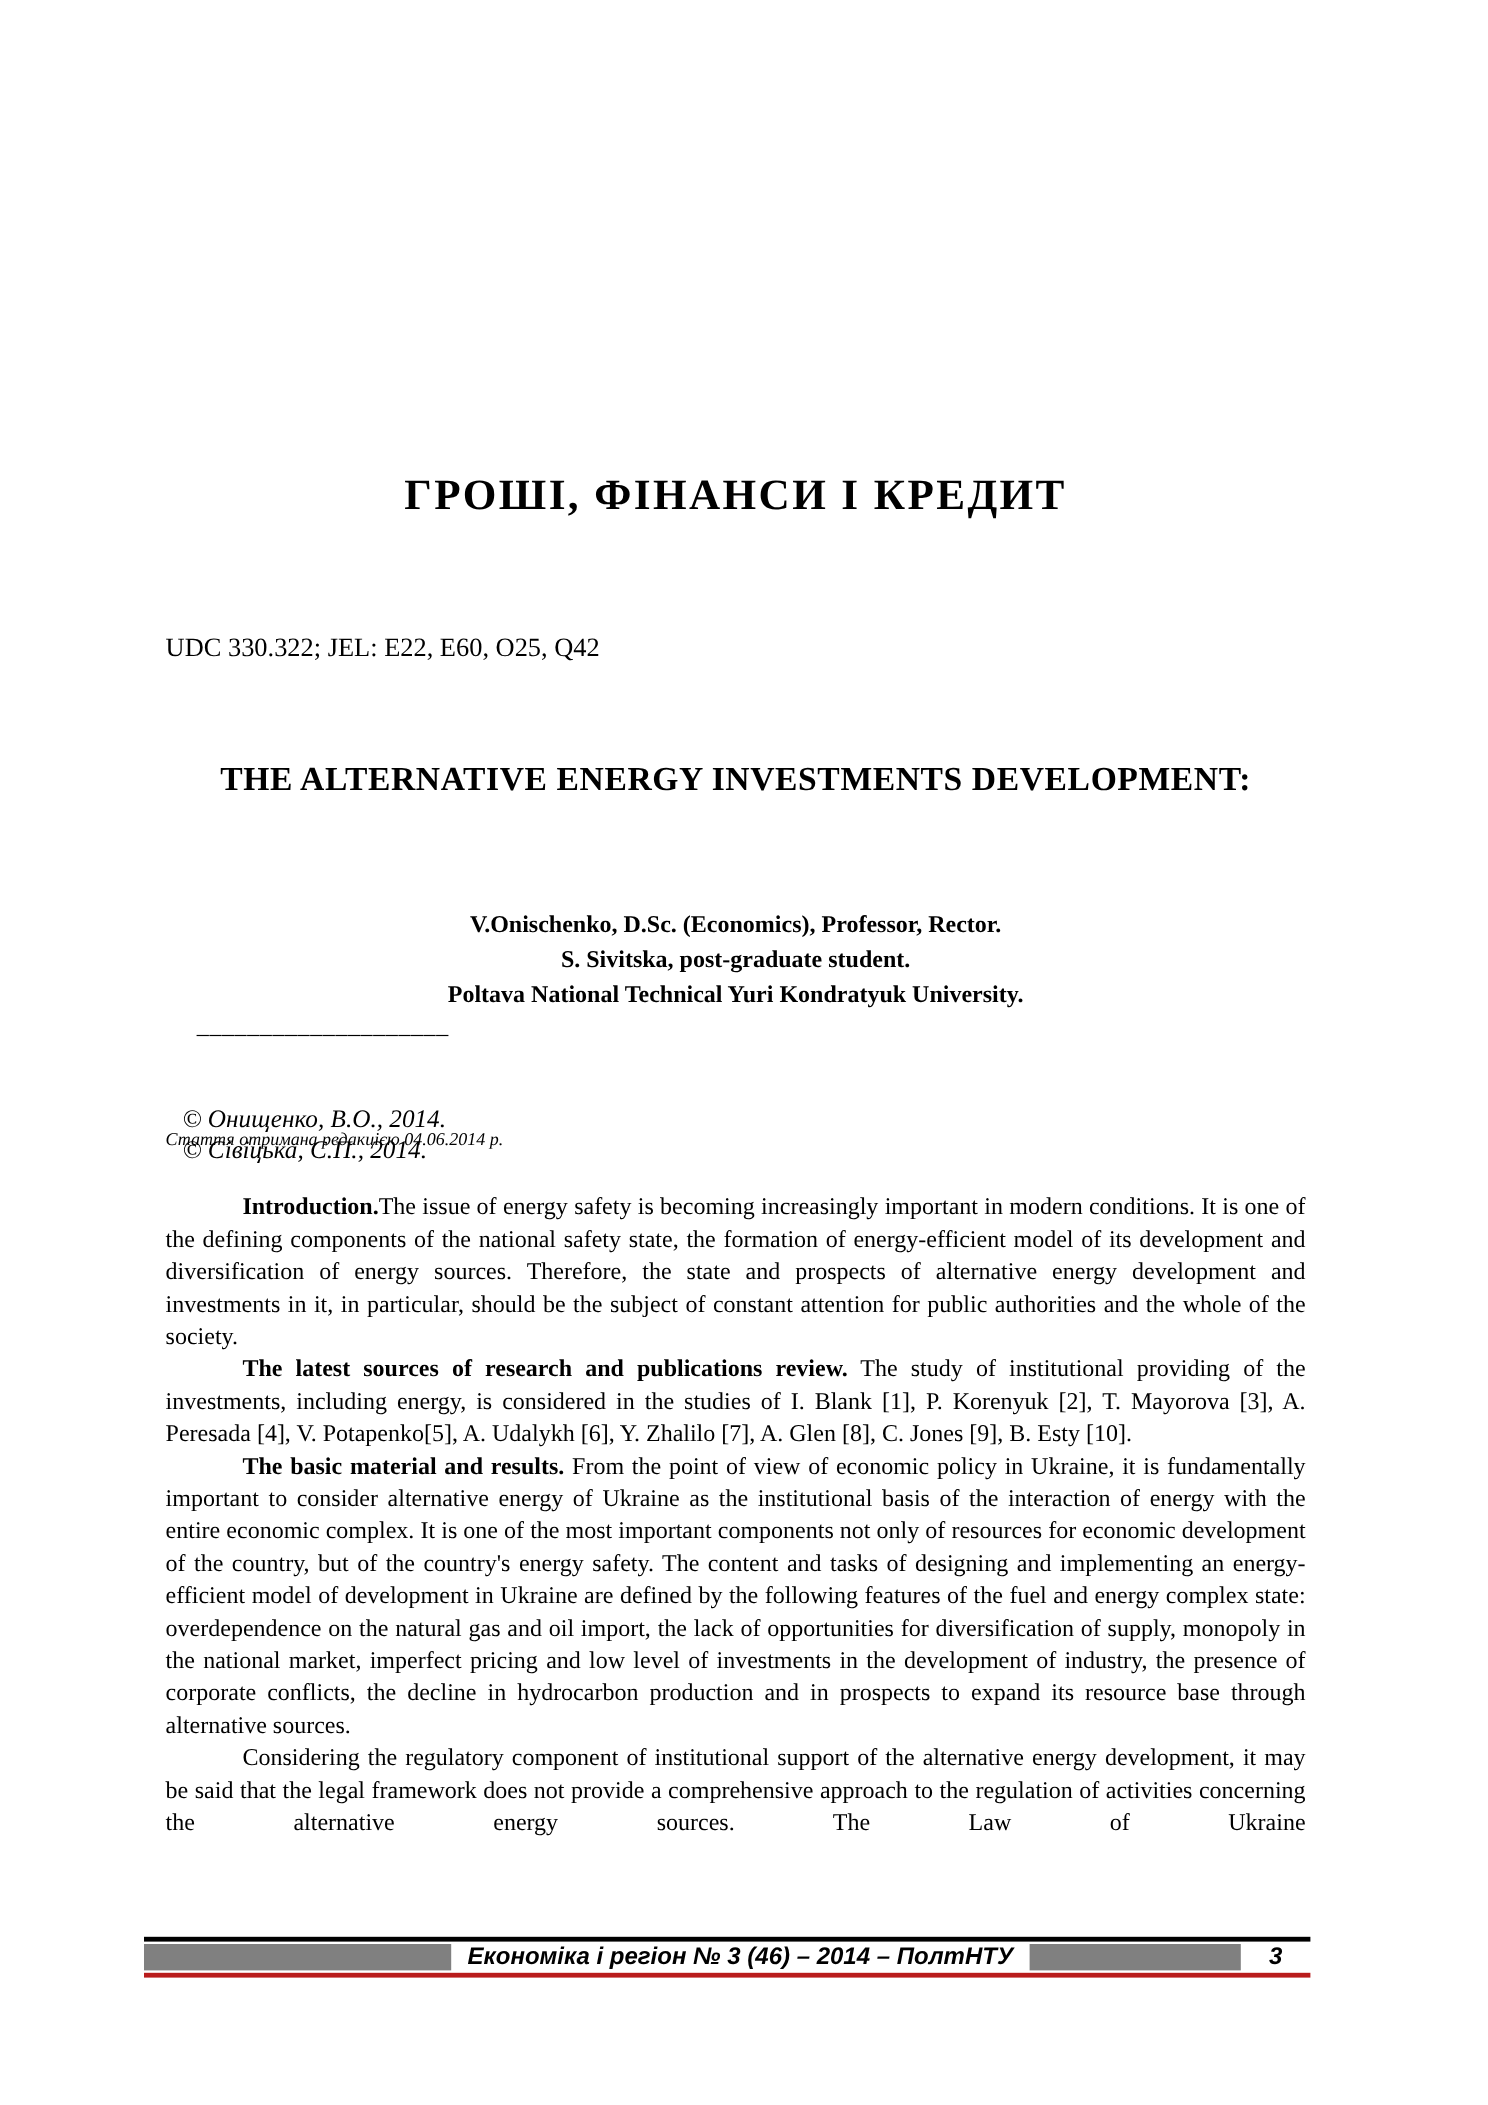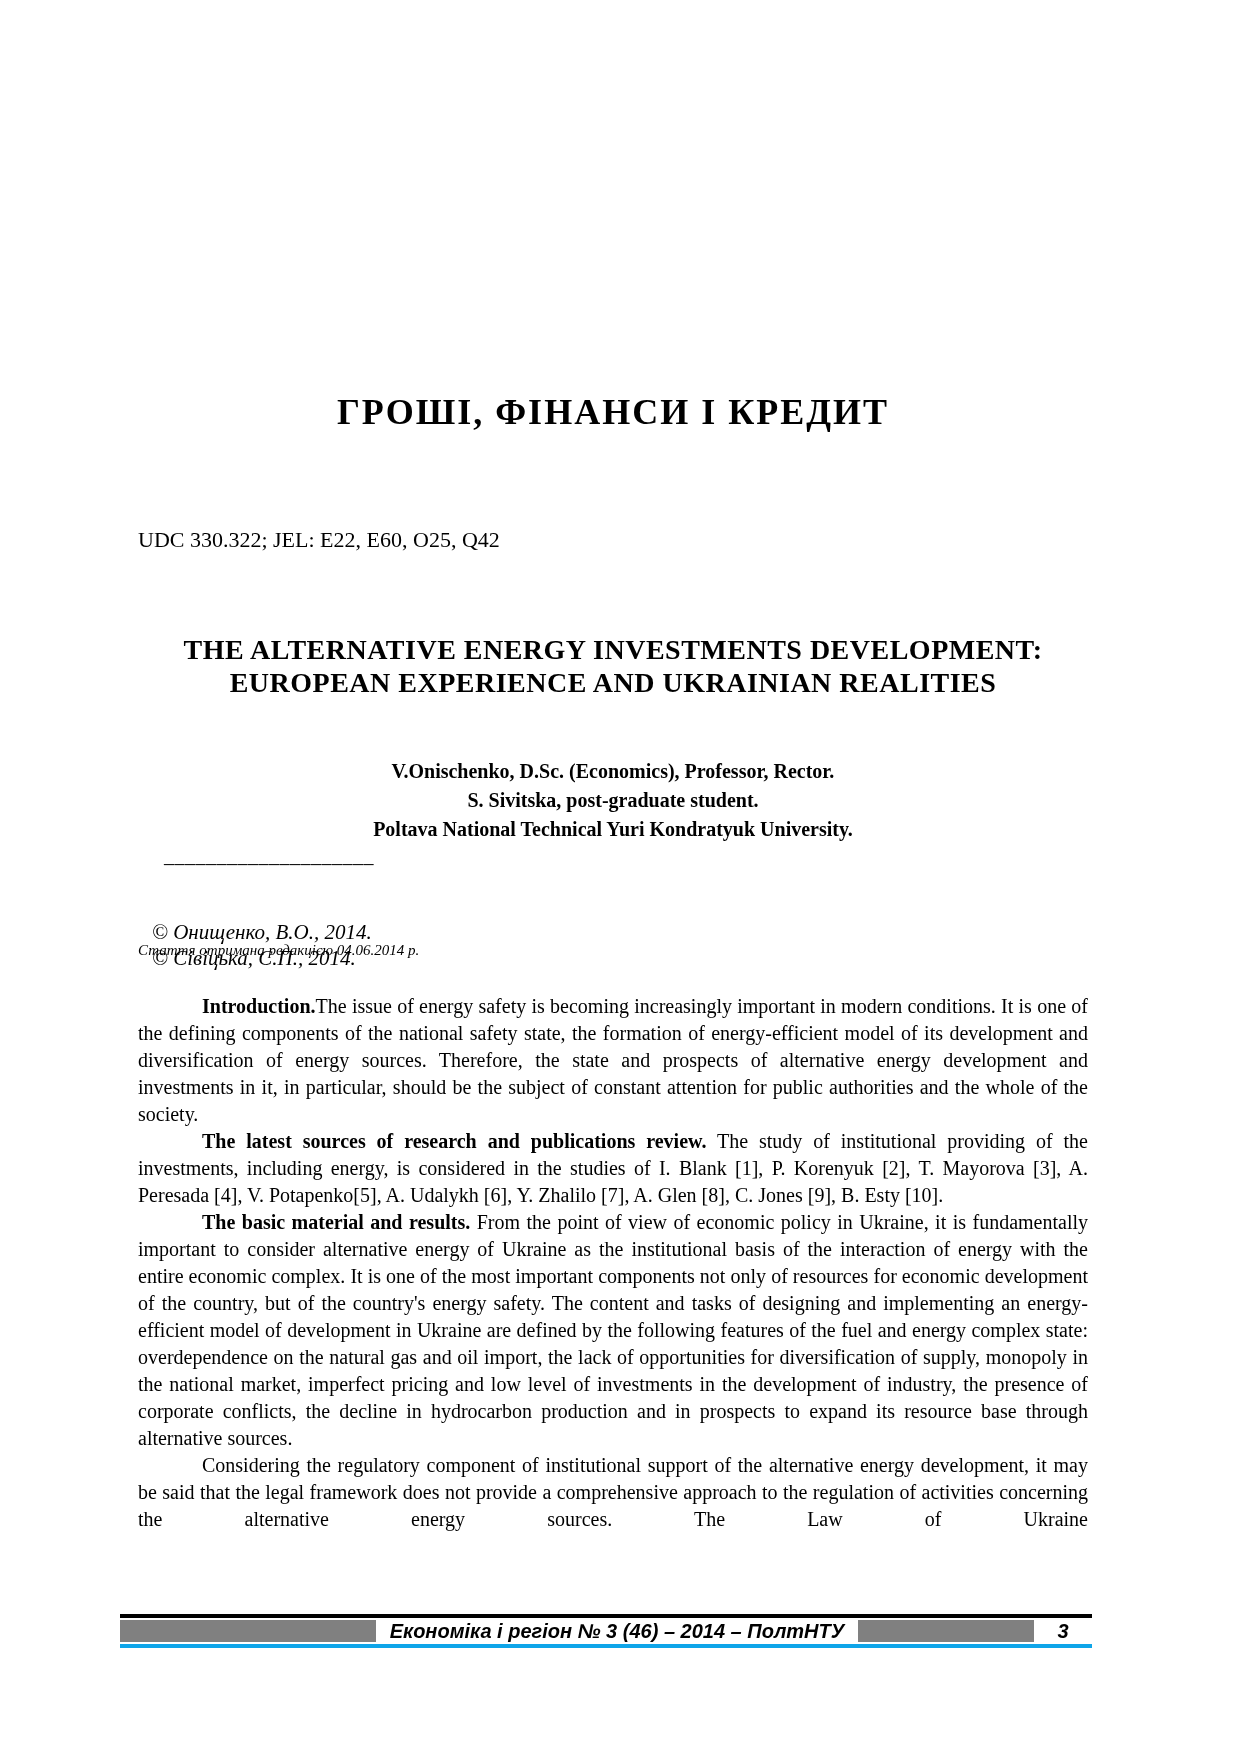--- a/index.html
+++ b/index.html
@@ -60,21 +60,21 @@
     font-size: 20px; line-height: 27px;
     text-align: justify;
   }
   .body-text p { margin: 0; text-indent: 64px; }
   .body-text .lead { font-weight: bold; }
   .para-cont { text-align-last: justify; }
 
   .footer-bar {
     top: 1614px; left: 120px; width: 972px;
     border-top: 4px solid #000;
-    border-bottom: 4px solid #0ea5e9;
+    border-bottom: 4px solid #b91c1c;
     padding: 2px 0;
   }
   .footer-row {
     display: flex; align-items: stretch; height: 22px;
     font-family: "Liberation Sans", sans-serif;
     font-size: 20px; font-weight: bold; font-style: italic;
   }
   .footer-shade-left  { width: 256px; }
   .footer-journal     { flex: 1; text-align: center; line-height: 22px; white-space: nowrap; }
   .footer-shade-right { width: 176px; }
@@ -84,21 +84,20 @@
 <body>
 
 <div class="page">
 
   <div class="abs section-heading">ГРОШІ, ФІНАНСИ І КРЕДИТ</div>
 
   <div class="abs udc-line">UDC 330.322; JEL: E22, E60, O25, Q42</div>
 
   <div class="abs article-title">
     <div>THE ALTERNATIVE ENERGY INVESTMENTS DEVELOPMENT:</div>
-    <div>EUROPEAN EXPERIENCE AND UKRAINIAN REALITIES</div>
   </div>
 
   <div class="abs authors-block">
     <div>V.Onischenko, D.Sc. (Economics), Professor, Rector.</div>
     <div>S. Sivitska, post-graduate student.</div>
     <div>Poltava National Technical Yuri Kondratyuk University.</div>
   </div>
 
   <div class="abs separator-line">____________________</div>
 

